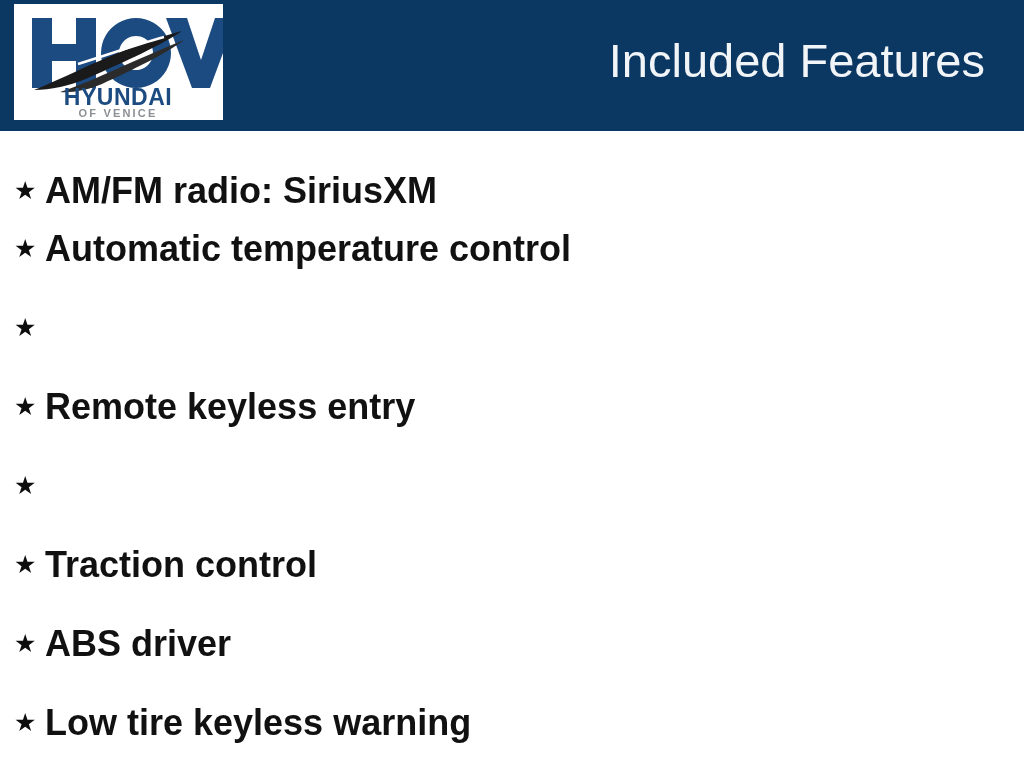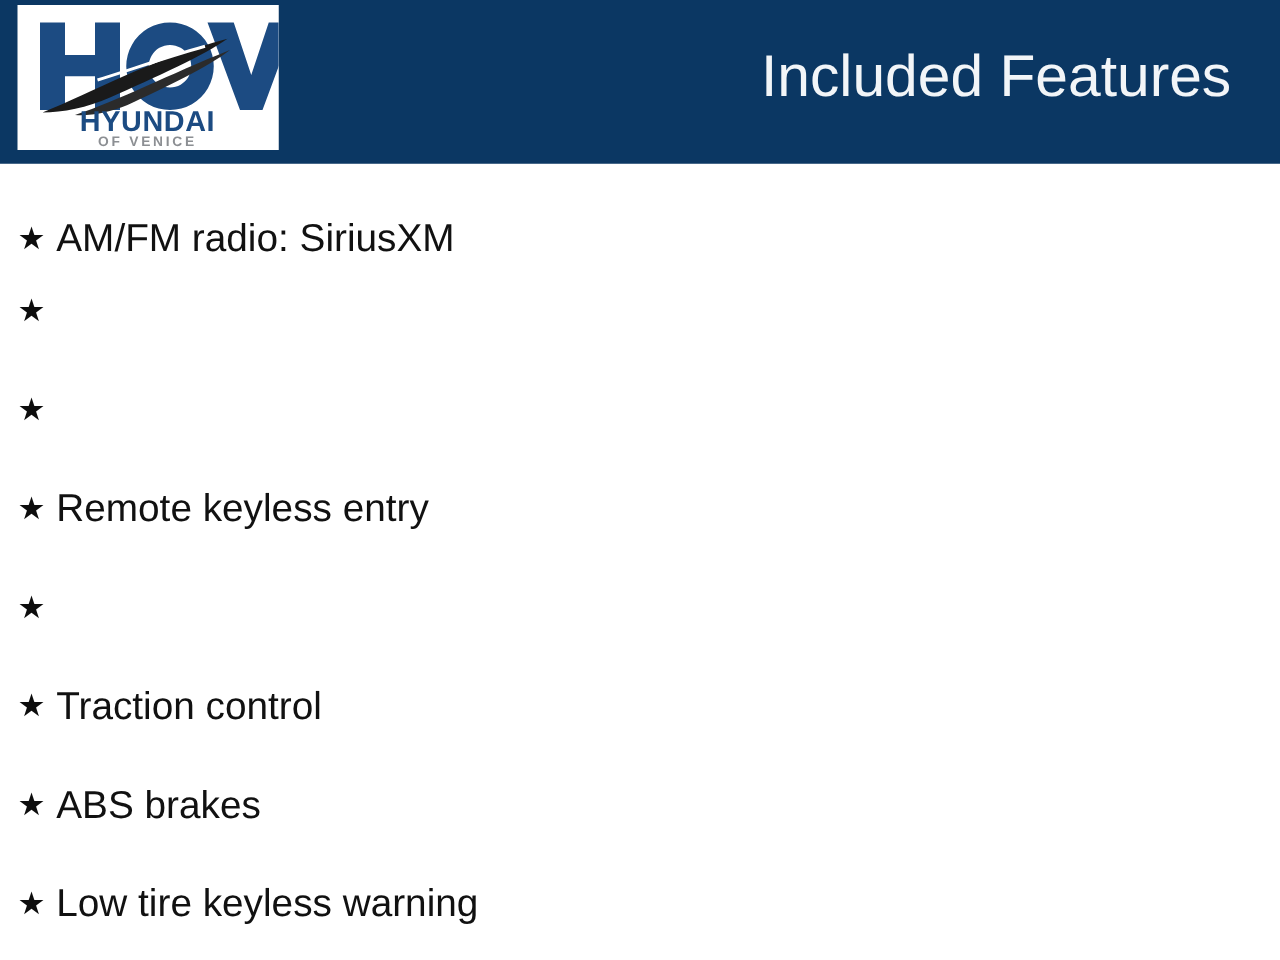--- a/index.html
+++ b/index.html
@@ -86,22 +86,22 @@
     font-family: "DejaVu Sans", sans-serif;
     font-size: 25px;
     line-height: 40px;
     text-align: left;
     user-select: none;
   }
   .feature-label {
     flex: 1 1 auto;
     color: #111111;
     font-family: "Liberation Sans", sans-serif;
-    font-size: 31px;
-    font-weight: 400;
+    font-size: 36px;
+    font-weight: 700;
     line-height: 40px;
     white-space: nowrap;
   }
   
   .feature-item:nth-child(1) .bullet-star,
   .feature-item:nth-child(1) .feature-label { margin-top: 19px; }
   .feature-item:nth-child(n+2) .bullet-star,
   .feature-item:nth-child(n+2) .feature-label { margin-top: 19px; }
 </style>
 </head>
@@ -132,38 +132,39 @@
     </svg>
   </div>
 
   <ul class="features">
     <li class="feature-item">
       <span class="bullet-star">★</span>
       <span class="feature-label">AM/FM radio: SiriusXM</span>
     </li>
     <li class="feature-item">
       <span class="bullet-star">★</span>
+      <span class="feature-label">Automatic temperature control</span>
     </li>
     <li class="feature-item">
       <span class="bullet-star">★</span>
     </li>
     <li class="feature-item">
       <span class="bullet-star">★</span>
       <span class="feature-label">Remote keyless entry</span>
     </li>
     <li class="feature-item">
       <span class="bullet-star">★</span>
     </li>
     <li class="feature-item">
       <span class="bullet-star">★</span>
       <span class="feature-label">Traction control</span>
     </li>
     <li class="feature-item">
       <span class="bullet-star">★</span>
-      <span class="feature-label">ABS brakes</span>
+      <span class="feature-label">ABS driver</span>
     </li>
     <li class="feature-item">
       <span class="bullet-star">★</span>
       <span class="feature-label">Low tire keyless warning</span>
     </li>
   </ul>
 
 </div>
 
 </body></html>

